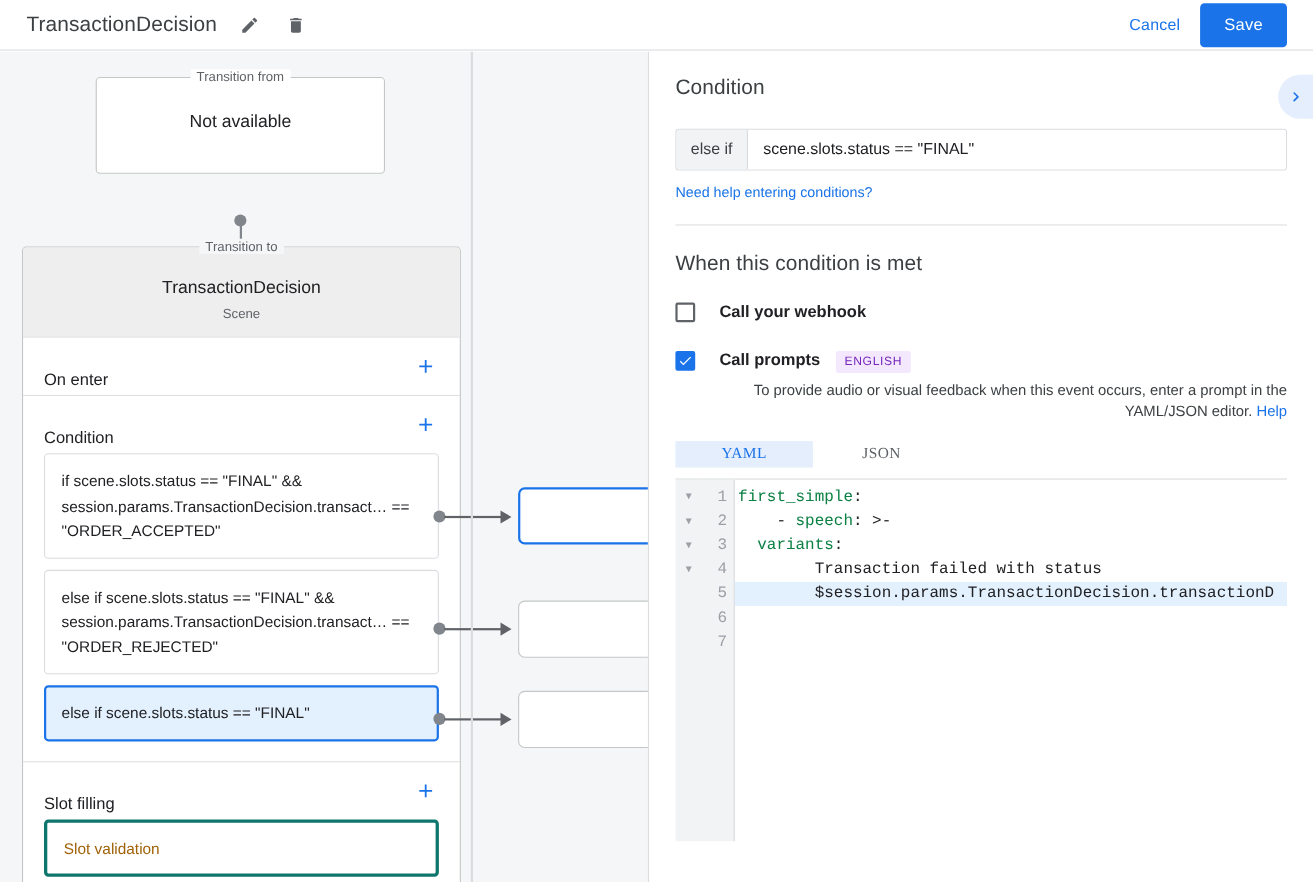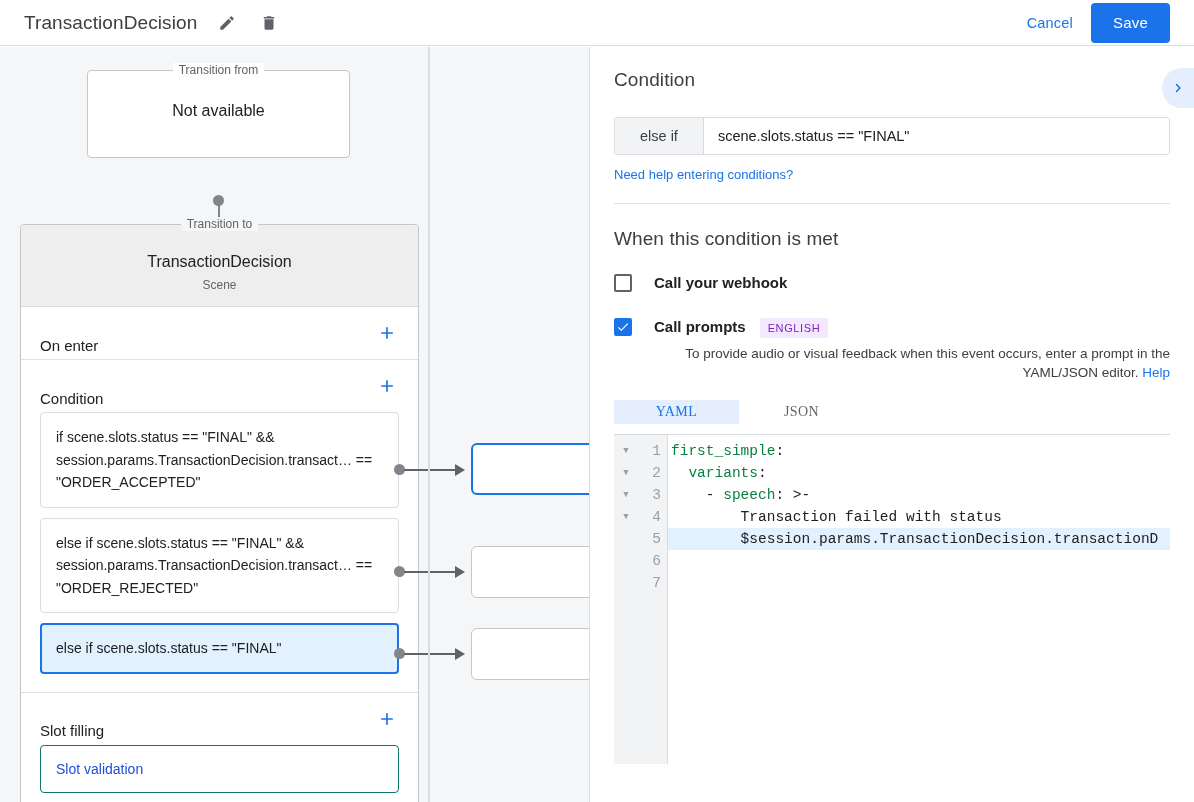--- a/index.html
+++ b/index.html
@@ -155,27 +155,27 @@
     color: #202124;
     line-height: 22.5px;
   }
   .cond-card.selected {
     background: #e3f0fd;
     border: 2px solid #1a73e8;
     padding: 12px 14px;
   }
   .cond-card:last-child { margin-bottom: 18px; }
   .slot-card {
-    border: 1px solid #0f766e;
+    border: 3px solid #0f766e;
     border-radius: 4px;
     background: #fff;
     padding: 15px 15px;
     margin-bottom: 18px;
     font-size: 14px;
-    color: #1d4ed8;
+    color: #a16207;
   }
 
   
   .anchor {
     position: absolute;
     width: 11px; height: 11px;
     border-radius: 50%;
     background: #80868b;
   }
   .anchor-line {
@@ -234,21 +234,21 @@
     margin-top: 26px;
     border: 1px solid #dadce0;
     border-radius: 3px;
     height: 38px;
     overflow: hidden;
   }
   .cond-prefix {
     background: #f1f3f4;
     border-right: 1px solid #dadce0;
     display: flex; align-items: center;
-    padding: 0 25px;
+    padding: 0 13px;
     font-size: 14.5px; color: #3c4043;
     white-space: nowrap;
   }
   .cond-input {
     flex: 1;
     border: none; outline: none;
     padding: 0 14px;
     font-size: 14.5px;
     color: #202124;
     font-family: "Liberation Sans", sans-serif;
@@ -542,21 +542,21 @@
           <div class="ln">1</div>
           <div class="ln">2</div>
           <div class="ln">3</div>
           <div class="ln">4</div>
           <div class="ln">5</div>
           <div class="ln">6</div>
           <div class="ln">7</div>
         </div>
       <div class="code-area" id="code-area">
           <div class="cl"><span class="k-green">first_simple</span>:</div>
+          <div class="cl">    - <span class="k-green">speech</span>: &gt;-</div>
           <div class="cl">  <span class="k-green">variants</span>:</div>
-          <div class="cl">    - <span class="k-green">speech</span>: &gt;-</div>
           <div class="cl">        Transaction failed with status</div>
           <div class="cl hl">        $session.params.TransactionDecision.transactionD</div>
           <div class="cl"></div>
         </div>
     </div>
   </div>
 </div>
 
 </body></html>

